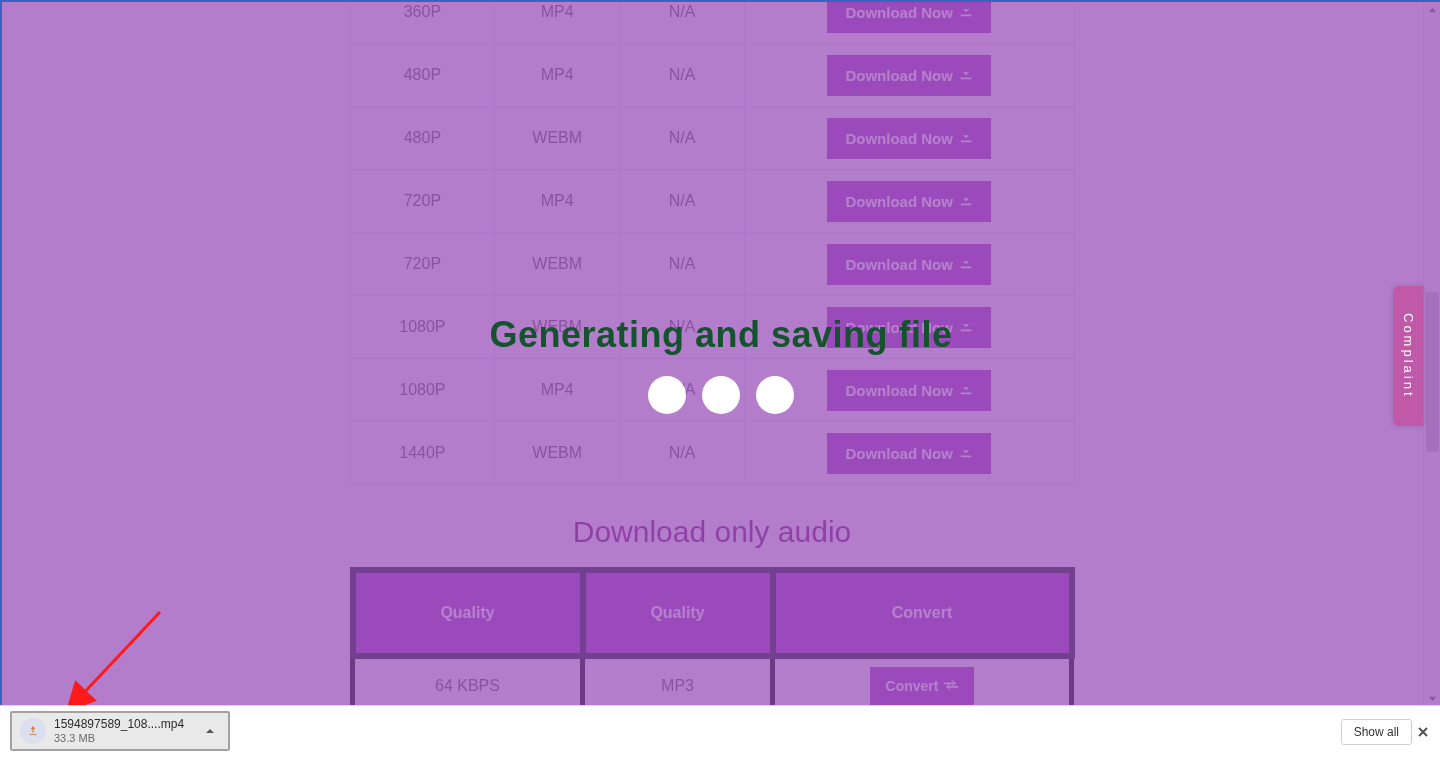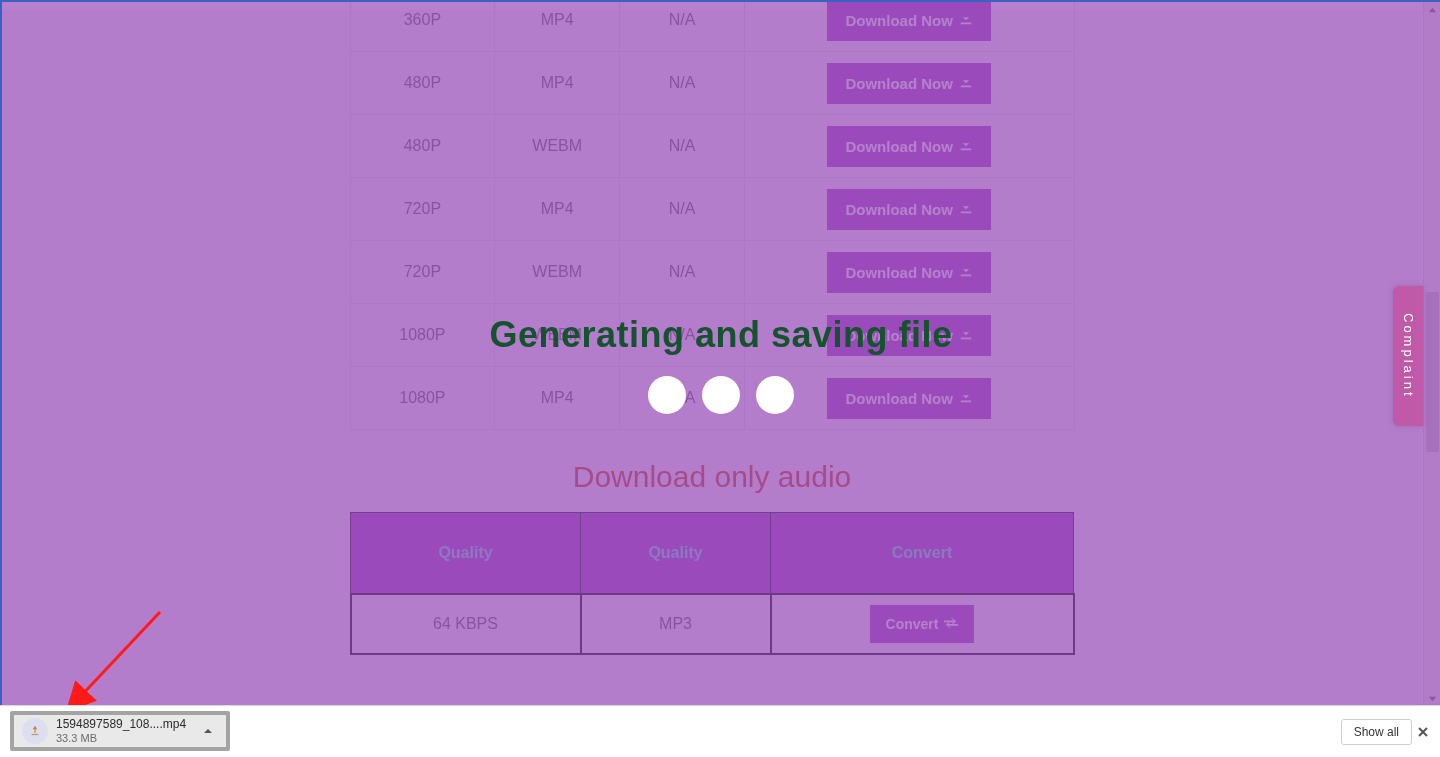--- a/index.html
+++ b/index.html
@@ -27,21 +27,20 @@
   }
 
   .page-content {
     width: 1420px;
     height: 705px;
     background: #f6f4fb;
     position: relative;
     display: flex;
     flex-direction: column;
     align-items: center;
-    margin-top: 8px;
   }
 
   .video-table-wrap {
     margin-top: -22px;
     width: 725px;
   }
 
   table.formats {
     width: 100%;
     border-collapse: collapse;
@@ -72,42 +71,42 @@
     border: none;
     padding: 12px 18px;
     cursor: pointer;
   }
   .dl-btn svg { width: 14px; height: 14px; fill: #fff; }
 
   .audio-heading {
     margin-top: 30px;
     font-size: 30px;
     font-weight: 500;
-    color: #c2410c;
+    color: #701a75;
     text-align: center;
   }
 
   .audio-table-wrap {
     margin-top: 18px;
     width: 725px;
   }
   table.audio {
     width: 100%;
     border-collapse: collapse;
     font-size: 16px;
   }
   table.audio thead th {
     background: #9b3fbf;
-    color: #5eead4;
+    color: #ffffff;
     font-weight: 600;
     padding: 31px 0;
-    border: 1px solid #0f172a;
+    border: 6px solid #0f172a;
   }
   table.audio td {
-    border: 2px solid #000000;
+    border: 5px solid #000000;
     height: 60px;
     text-align: center;
     color: #5b5b5b;
     font-weight: 500;
   }
   .conv-btn {
     display: inline-flex;
     align-items: center;
     gap: 6px;
     background: #9b3fbf;
@@ -206,21 +205,21 @@
     padding: 0 10px;
     font-size: 12px;
   }
   .dl-chip {
     position: absolute;
     left: 10px;
     bottom: 6px;
     height: 40px;
     width: 220px;
     background: #e9e9ea;
-    border: 4px solid #a3a3a3;
+    border: 2px solid #a3a3a3;
     border-radius: 2px;
     display: flex;
     align-items: center;
     padding: 0 8px;
     gap: 8px;
   }
   .dl-chip .icon-circle {
     width: 26px; height: 26px;
     border-radius: 50%;
     background: #dcdff0;
@@ -354,20 +353,33 @@
                     <span>
   <svg viewBox="0 0 16 16">
                         <path d="M8 1v8M4.5 6L8 9.5 11.5 6M2 12h12v2H2z"></path>
                       </svg>
 </span>
                   </button></td>
               </tr>
               <tr>
                 <td class="qcol">1080P</td>
                 <td class="fcol">MP4</td>
+                <td class="scol">N/A</td>
+                <td class="dcol"><button class="dl-btn">
+                    <span>Download Now</span>
+                    <span>
+  <svg viewBox="0 0 16 16">
+                        <path d="M8 1v8M4.5 6L8 9.5 11.5 6M2 12h12v2H2z"></path>
+                      </svg>
+</span>
+                  </button></td>
+              </tr>
+              <tr>
+                <td class="qcol">1440P</td>
+                <td class="fcol">WEBM</td>
                 <td class="scol">N/A</td>
                 <td class="dcol"><button class="dl-btn">
                     <span>Download Now</span>
                     <span>
   <svg viewBox="0 0 16 16">
                         <path d="M8 1v8M4.5 6L8 9.5 11.5 6M2 12h12v2H2z"></path>
                       </svg>
 </span>
                   </button></td>
               </tr>

